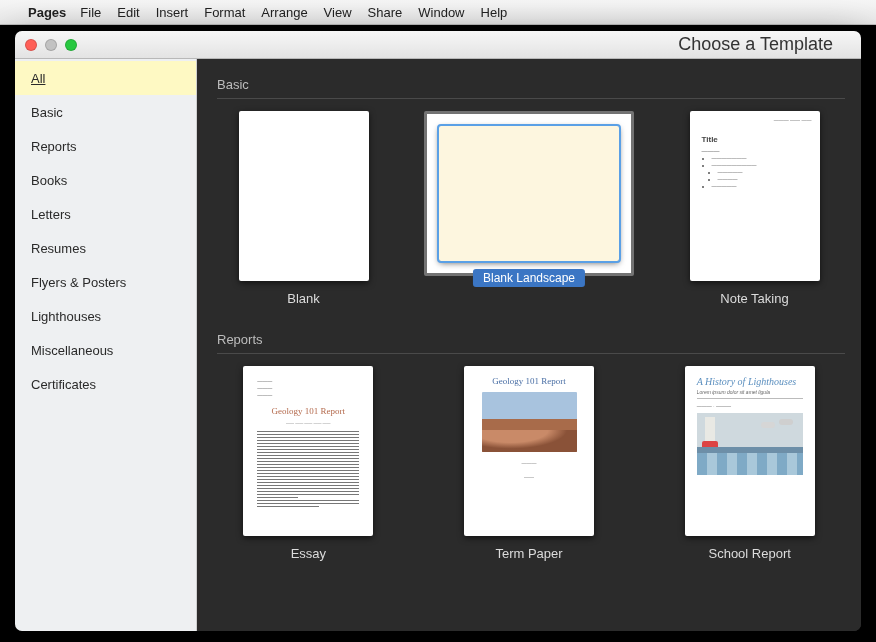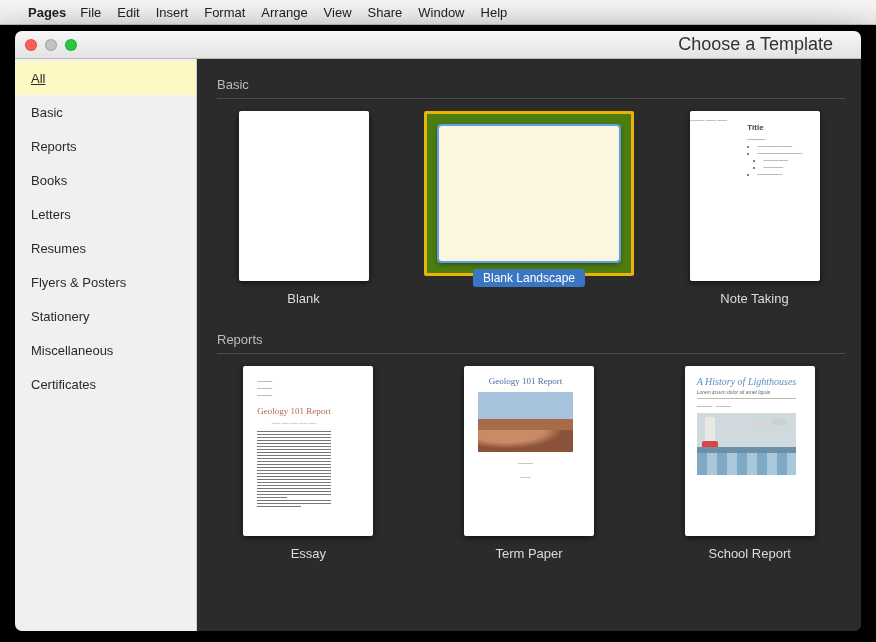--- a/index.html
+++ b/index.html
@@ -30,25 +30,25 @@
     .side-item.selected { background: #fef9c3; text-decoration: underline; }
 
     
     .main { flex: 1; background: #2b2b2b; overflow: auto; padding: 16px 16px 24px 16px; color: #d6d6d6; }
     .section-head { font-size: 13px; color: #bdbdbd; border-bottom: 1px solid #4a4a4a; padding-bottom: 6px; margin: 2px 0 12px 4px; }
 
     .grid { display: flex; gap: 30px; margin-bottom: 26px; }
     .template { display: flex; flex-direction: column; align-items: center; width: 210px; }
     .template .label { margin-top: 10px; font-size: 13px; color: #dcdcdc; }
 
-    .thumb { width: 130px; height: 170px; background: #fff; border-radius: 2px; box-shadow: 0 2px 6px rgba(0,0,0,.6); display: flex; flex-direction: row; cursor: pointer; overflow: hidden; }
+    .thumb { width: 130px; height: 170px; background: #fff; border-radius: 2px; box-shadow: 0 2px 6px rgba(0,0,0,.6); display: flex; flex-direction: column; cursor: pointer; overflow: hidden; }
     .thumb.landscape { width: 180px; height: 135px; }
 
     .sel-wrap { position: relative; padding: 12px; }
-    .sel-wrap.selected { border: 3px solid #eab308; background: #4d7c0f; border-radius: 2px; }
+    .sel-wrap.selected { border: 3px solid #737373; background: #ffffff; border-radius: 2px; }
     .sel-wrap.selected .thumb.landscape { outline: 2px solid #5aa0e6; }
 
     .pill { position: absolute; bottom: -14px; left: 50%; transform: translateX(-50%); background: #3b76c4; color: #fff; font-size: 12px; padding: 2px 10px; border-radius: 3px; white-space: nowrap; }
     .ln { height: 2px; background: #6b6b6b; margin-bottom: 4px; }
 
     .notes { padding: 12px; font-size: 7px; color: #444; }
     .notes .head { font-weight: 700; font-size: 8px; margin-bottom: 4px; }
     .notes .sub { font-size: 6px; margin: 1px 0 1px 0; }
     .notes ul { margin-left: 10px; }
     .notes li { font-size: 5px; color: #555; margin: 1px 0; }
@@ -109,21 +109,21 @@
   <div class="winbody">
 
     <div class="sidebar">
       <div class="side-item selected">All</div>
       <div class="side-item">Basic</div>
       <div class="side-item">Reports</div>
       <div class="side-item">Books</div>
       <div class="side-item">Letters</div>
       <div class="side-item">Resumes</div>
       <div class="side-item">Flyers &amp; Posters</div>
-      <div class="side-item">Stationery</div>
+      <div class="side-item">Lighthouses</div>
       <div class="side-item">Miscellaneous</div>
       <div class="side-item">Certificates</div>
     </div>
 
     <div class="main">
 
       <div class="section-head">Basic</div>
       <div class="grid">
 
         <div class="template">

